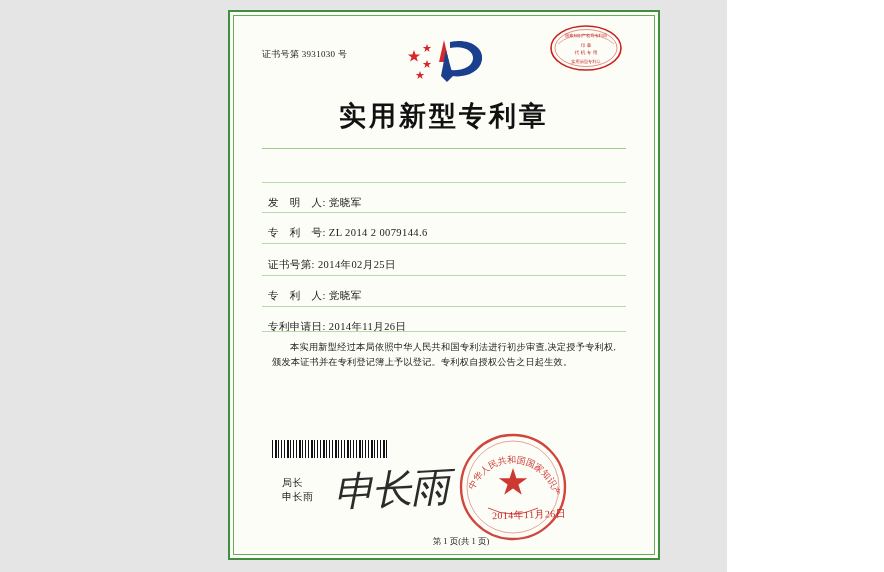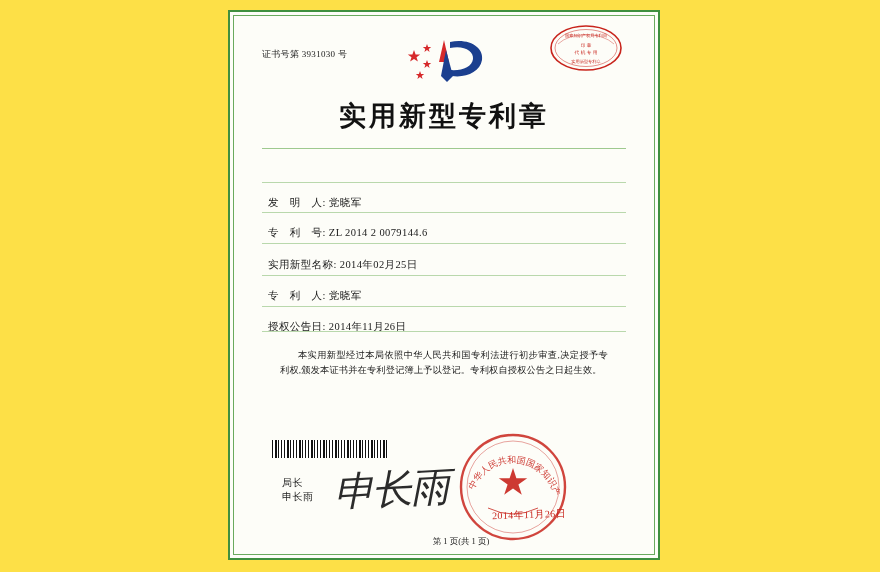--- a/index.html
+++ b/index.html
@@ -8,23 +8,23 @@
     background: #ffffff;
   }
   body {
     width: 884px;
     height: 572px;
     font-family: "Liberation Serif", serif;
     overflow: hidden;
   }
   .page {
     position: relative;
-    width: 880px;
+    width: 727px;
     height: 572px;
-    background: #fde047;
+    background: #e5e5e5;
   }
   
   .frame {
     position: absolute;
     left: 228px;
     top: 10px;
     width: 432px;
     height: 550px;
     border: 2px solid #3f8f3f;
     box-sizing: border-box;
@@ -110,21 +110,21 @@
     left: 268px;
     top: 336px;
     width: 352px;
     font-size: 9.2px;
     line-height: 15px;
     color: #1a1a1a;
     text-align: justify;
     letter-spacing: 0.2px;
   }
   .body-text p {
-    margin: 12px;
+    margin: 4px;
     text-indent: 18px;
   }
   
   .barcode {
     position: absolute;
     left: 272px;
     top: 440px;
     width: 116px;
     height: 22px;
   }
@@ -236,33 +236,33 @@
   </div>
   <div class="rule" style="top:212px"></div>
 
   <div class="field" style="top:226px">
     <span class="lab">专　利　号:</span>
     <span class="val">ZL 2014 2 0079144.6</span>
   </div>
   <div class="rule" style="top:243px"></div>
 
   <div class="field" style="top:258px">
-    <span class="lab">实用新型名称:</span>
+    <span class="lab">证书号第:</span>
     <span class="val">2014年02月25日</span>
   </div>
   <div class="rule" style="top:275px"></div>
 
   <div class="field" style="top:289px">
     <span class="lab">专　利　人:</span>
     <span class="val">党晓军</span>
   </div>
   <div class="rule" style="top:306px"></div>
 
   <div class="field" style="top:320px">
-    <span class="lab">授权公告日:</span>
+    <span class="lab">专利申请日:</span>
     <span class="val">2014年11月26日</span>
   </div>
   <div class="rule" style="top:331px"></div>
 
   <div class="body-text">
     <p>本实用新型经过本局依照中华人民共和国专利法进行初步审查,决定授予专利权,颁发本证书并在专利登记簿上予以登记。专利权自授权公告之日起生效。</p>
   </div>
 
   <div class="barcode">
     <div class="bars"></div>

